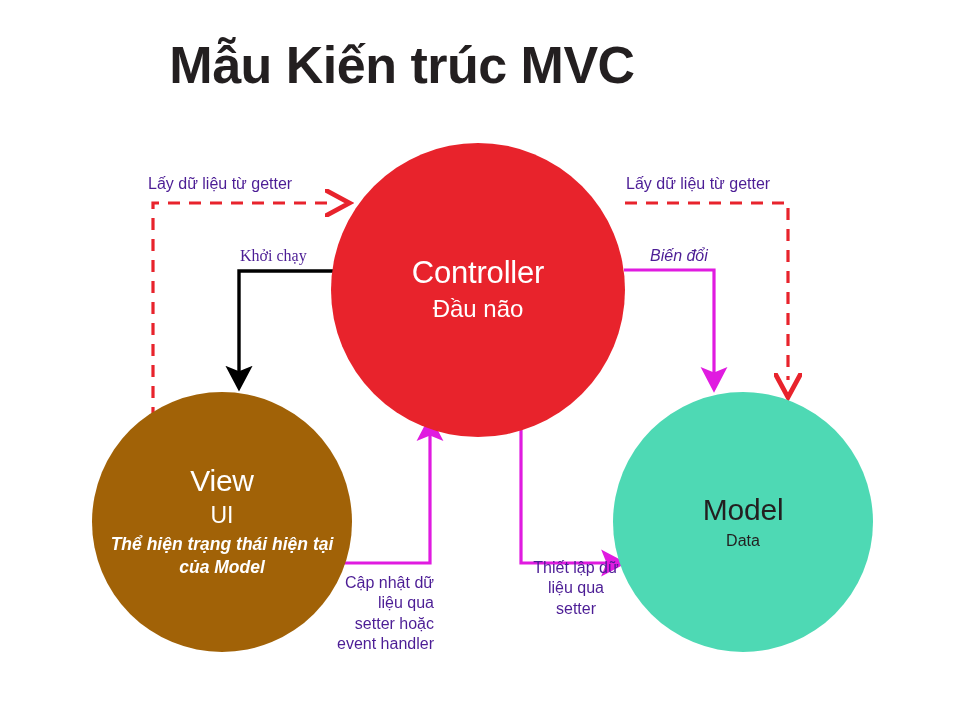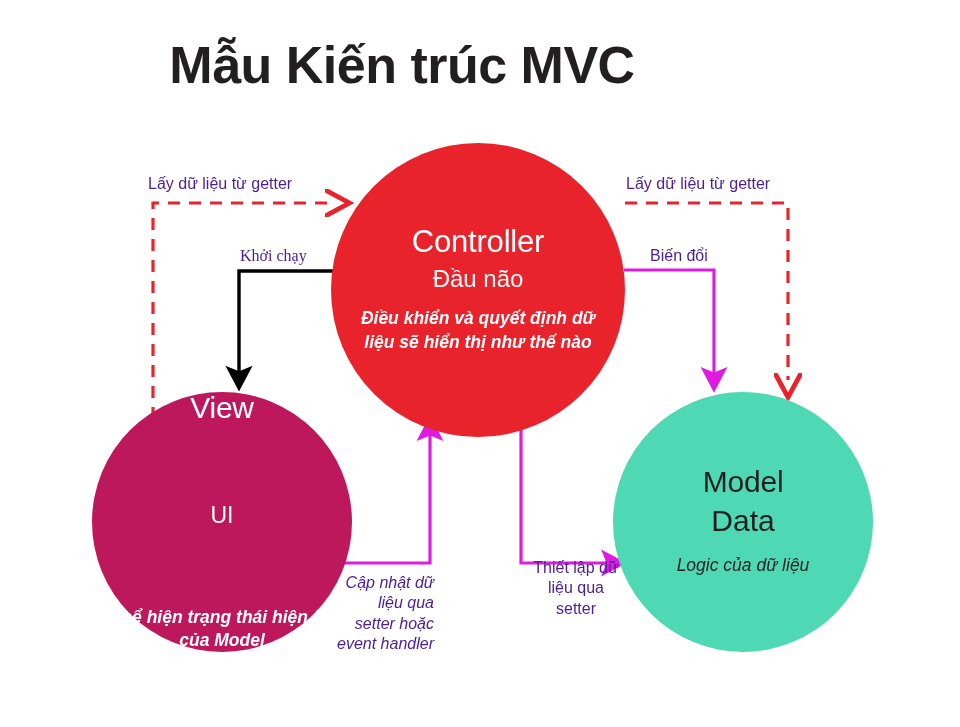--- a/index.html
+++ b/index.html
@@ -82,61 +82,59 @@
     background: #e8232c;
     color: #ffffff;
   }
   #node-controller .n-desc { margin-top: 15px; padding: 0 24px; }
 
   #node-view {
     left: 92px;
     top: 392px;
     width: 260px;
     height: 260px;
-    background: #be185d;
+    background: #a16207;
     color: #ffffff;
-    justify-content: space-between;
   }
   #node-view .n-title { font-size: 30px; }
   #node-view .n-sub { font-size: 23px; }
   #node-view .n-desc { margin-top: 4px; padding: 0 12px; }
 
   #node-model {
     left: 613px;
     top: 392px;
     width: 260px;
     height: 260px;
     background: #4ed9b4;
     color: #231f20;
     justify-content: center;
   }
   #node-model .n-title { font-size: 30px; }
-  #node-model .n-sub { font-size: 30px; }
+  #node-model .n-sub { font-size: 16px; }
   #node-model .n-desc { margin-top: 16px; font-weight: 400; }
 
   
   .edge-label {
     position: absolute;
     color: #4c1d95;
     font-size: 16px;
     line-height: 1.28;
     white-space: pre-line;
   }
 
   #lbl-left-getter  { left: 148px; top: 174px; }
   #lbl-right-getter { left: 626px; top: 174px; }
   #lbl-khoi-chay    { left: 240px; top: 246px; font-family: Liberation Serif, serif; }
-  #lbl-bien-doi     { left: 650px; top: 246px; }
+  #lbl-bien-doi     { left: 650px; top: 246px; font-style: italic; }
 
   #lbl-cap-nhat {
     left: 308px;
     top: 573px;
     width: 126px;
     text-align: right;
-    font-style: italic;
   }
   #lbl-thiet-lap {
     left: 516px;
     top: 558px;
     width: 120px;
     text-align: center;
   }
 </style>
 </head>
 <body>
@@ -167,33 +165,31 @@
     <path d="M624,270 L714,270 L714,378" fill="none" stroke="#e01be0" stroke-width="3.2" marker-end="url(#ah-mag)"></path>
 
     <path d="M337,563 L430,563 L430,430" fill="none" stroke="#e01be0" stroke-width="3.2" marker-end="url(#ah-mag)"></path>
 
     <path d="M521,428 L521,563 L612,563" fill="none" stroke="#e01be0" stroke-width="3.2" marker-end="url(#ah-mag)"></path>
   </svg>
 
   <div class="node" id="node-controller">
     <div class="n-title">Controller</div>
     <div class="n-sub">Đầu não</div>
-    <div class="n-desc">Điều khiển và quyết định dữ liệu sẽ hiển thị như thế nào</div>
   </div>
 
   <div class="node" id="node-view">
     <div class="n-title">View</div>
     <div class="n-sub">UI</div>
     <div class="n-desc">Thể hiện trạng thái hiện tại của Model</div>
   </div>
 
   <div class="node" id="node-model">
     <div class="n-title">Model</div>
     <div class="n-sub">Data</div>
-    <div class="n-desc">Logic của dữ liệu</div>
   </div>
 
   <div class="edge-label" id="lbl-left-getter">Lấy dữ liệu từ getter</div>
 
   <div class="edge-label" id="lbl-right-getter">Lấy dữ liệu từ getter</div>
 
   <div class="edge-label" id="lbl-khoi-chay">Khởi chạy</div>
 
   <div class="edge-label" id="lbl-bien-doi">Biến đổi</div>
 

